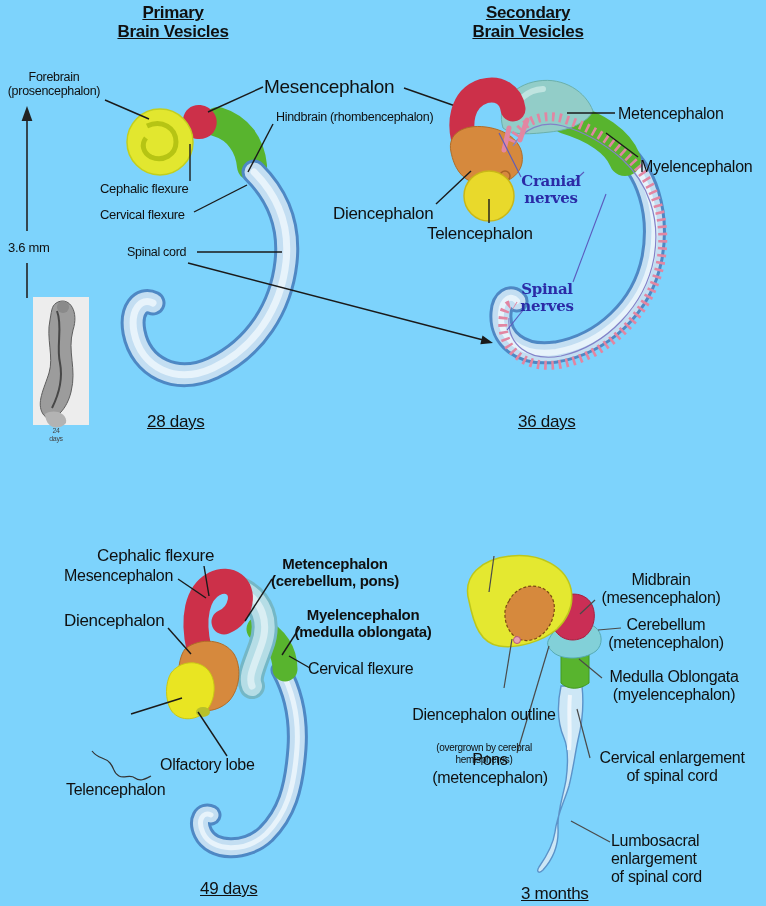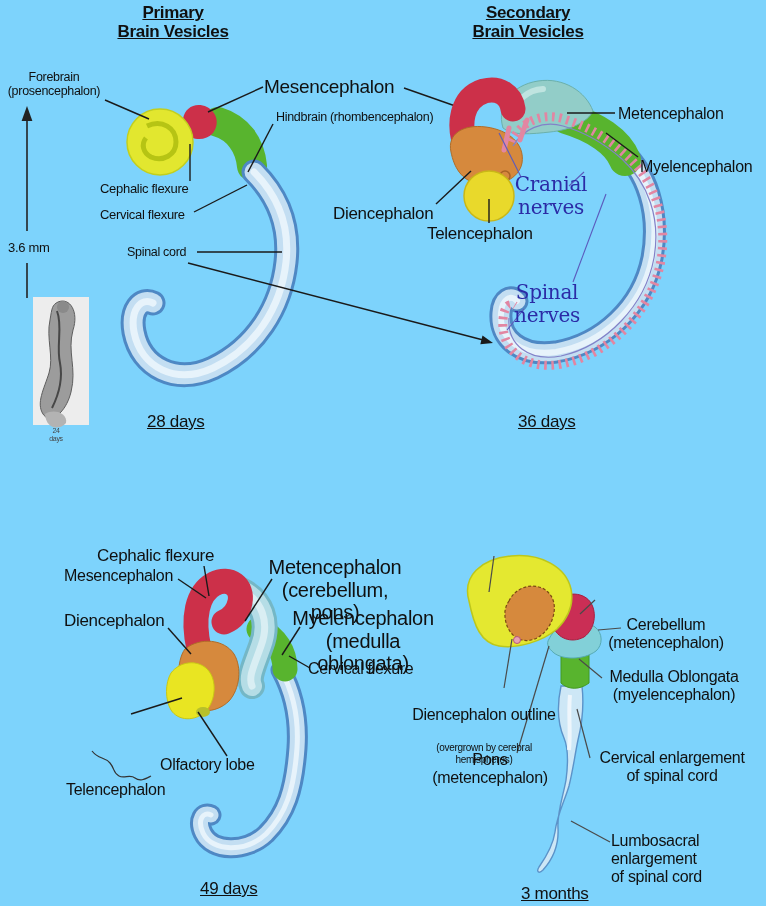--- a/index.html
+++ b/index.html
@@ -9,21 +9,21 @@
   .lbl{position:absolute;white-space:pre-line;line-height:1.13;letter-spacing:-0.3px;color:#101010;}
   .c{text-align:center;}
   .b{font-weight:bold;}
   .u{text-decoration:underline;}
   .serifblue{font-family:"DejaVu Serif","Liberation Serif",serif;color:#2b2ba6;}
   .gray{color:#454545;}
   .s7{font-size:7px;line-height:1.2;}
   .s11{font-size:10px;}
   .s12{font-size:12.5px;}
   .s13{font-size:13px;}
-  .s15{font-size:20px;}
+  .s15{font-size:15px;font-weight:bold;}
   .s16{font-size:16px;}
   .s17{font-size:17px;}
   .s19{font-size:19px;}
   .tube{fill:none;stroke-linecap:round;}
   .leader{stroke:#1a1a1a;stroke-width:1.4;fill:none;}
   .gleader{stroke:#4a4a4a;stroke-width:1.2;fill:none;}
   .bleader{stroke:#5b5bbd;stroke-width:1.1;fill:none;}
 </style>
 </head>
 <body>
@@ -177,20 +177,22 @@
 <div class="lbl s17" style="left:64px;top:611px;">Diencephalon</div>
 <div class="lbl c s15" style="left:262px;top:556px;width:146px;">Metencephalon
 (cerebellum, pons)</div>
 <div class="lbl c s15" style="left:288px;top:607px;width:150px;">Myelencephalon
 (medulla oblongata)</div>
 <div class="lbl s16" style="left:308px;top:660px;">Cervical flexure</div>
 <div class="lbl s16" style="left:160px;top:756px;">Olfactory lobe</div>
 <div class="lbl s16" style="left:66px;top:781px;">Telencephalon</div>
 <div class="lbl u s17" style="left:200px;top:879px;">49 days</div>
 
+<div class="lbl c s16" style="left:590px;top:571px;width:142px;">Midbrain
+(mesencephalon)</div>
 <div class="lbl c s16" style="left:592px;top:616px;width:148px;">Cerebellum
 (metencephalon)</div>
 <div class="lbl c s16" style="left:594px;top:668px;width:160px;">Medulla Oblongata
 (myelencephalon)</div>
 <div class="lbl c" style="left:398px;top:688px;width:172px;">
   <div class="s16">Diencephalon outline</div>
   <div class="s11">(overgrown by cerebral
 hemispheres)</div>
 </div>
 <div class="lbl c s16" style="left:420px;top:751px;width:140px;">Pons

